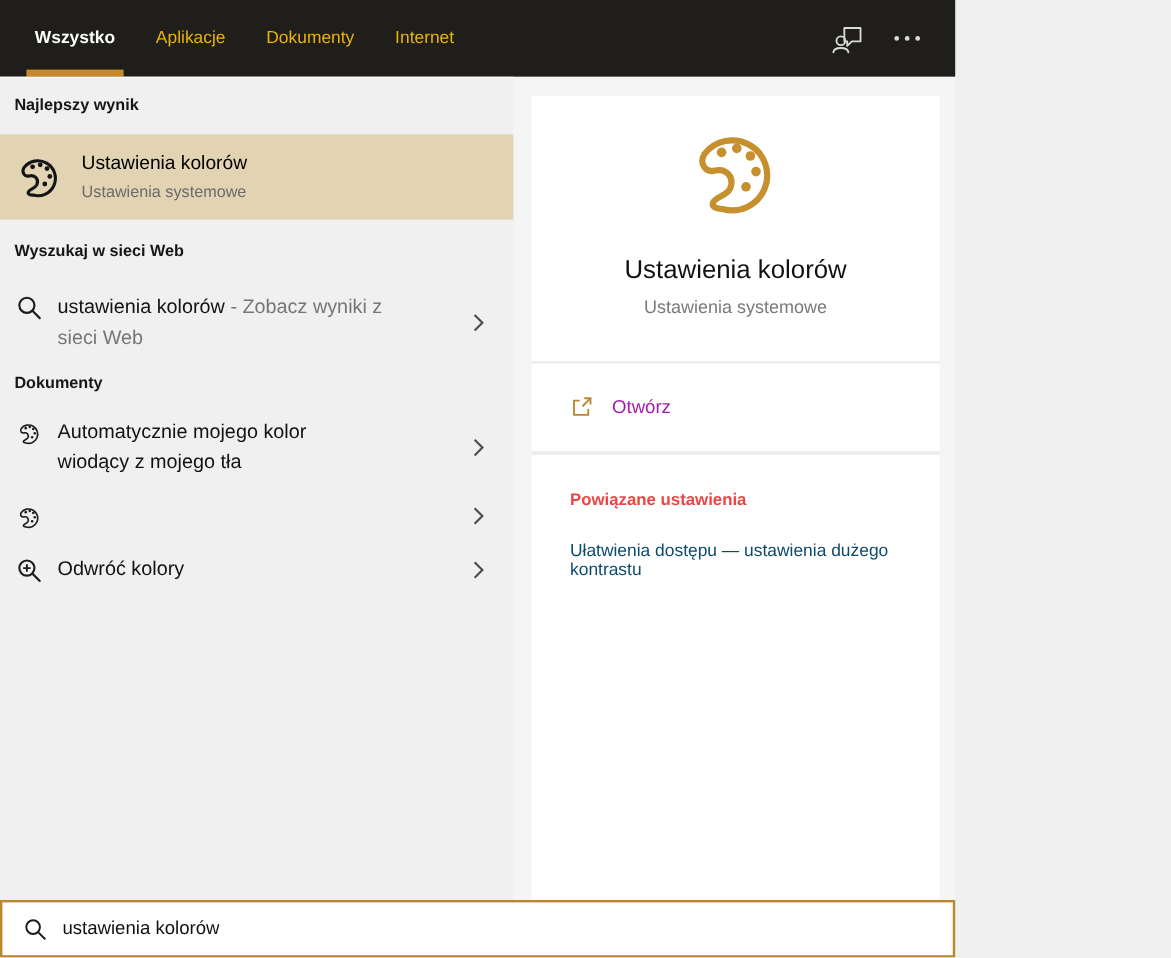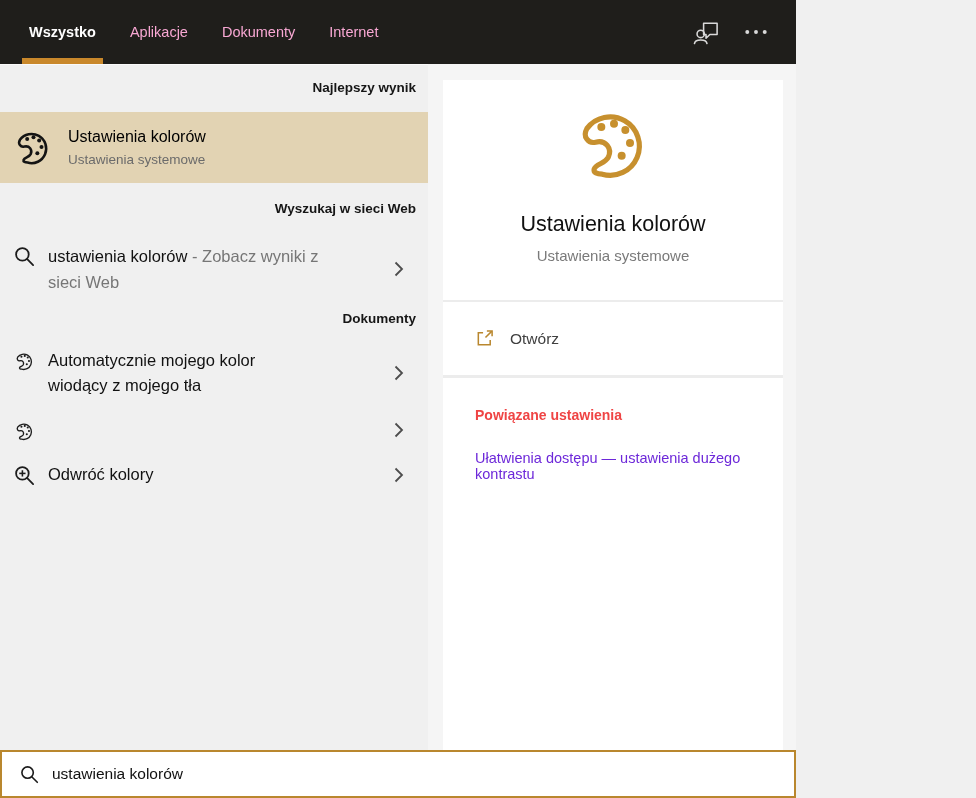--- a/index.html
+++ b/index.html
@@ -5,32 +5,32 @@
   * { margin:0; padding:0; box-sizing:border-box; }
   html,body { width:976px; height:798px; overflow:hidden; }
   body { font-family:"Liberation Sans", sans-serif; background:#f0f0f0; }
   .app { position:relative; width:796px; height:798px; display:flex; flex-direction:column; }
 
   
   .topbar { height:64px; flex:0 0 64px; background:#1f1e1b; display:flex; align-items:stretch; }
   .tabs { display:flex; margin-left:22px; }
   .tab { display:flex; align-items:center; padding:0 7px; margin-right:20px;
          border-top:6px solid transparent; border-bottom:6px solid transparent;
-         color:#f9a8d4; font-size:14.5px; cursor:pointer; }
+         color:#eab308; font-size:14.5px; cursor:pointer; }
   .tab.active { border-bottom-color:#c9882b; color:#ffffff; font-weight:700; }
   .tab .caret { margin-left:9px; margin-top:2px; }
   .topbar-right { margin-left:auto; display:flex; align-items:center; gap:24px; padding-right:28px; }
   .topbar-icon { display:flex; align-items:center; cursor:pointer; }
 
   
   .main { flex:1 1 auto; display:flex; min-height:0; }
 
   
   .left { width:428px; flex:0 0 428px; background:#f0f0f0; border-top:1px solid #fafafa; }
-  .sec-header { font-size:13.5px; font-weight:700; color:#161616; padding:0 12px;text-align:right; }
+  .sec-header { font-size:13.5px; font-weight:700; color:#161616; padding:0 12px; }
   .h-best  { padding-top:15px; padding-bottom:17px; }
   .h-web   { padding-top:18px; padding-bottom:13px; }
   .h-set   { padding-top:8px;  padding-bottom:12px; }
 
   .best-item { height:71px; background:#e2d3b3; display:flex; align-items:center;
                padding-left:13px; cursor:pointer; }
   .best-item .icon-wrap { width:40px; height:40px; color:#141414; }
   .best-text { margin-left:15px; }
   .best-title { font-size:16px; color:#000; }
   .best-sub { font-size:13.5px; color:#6b6b6b; margin-top:6px; }
@@ -49,24 +49,24 @@
   .card { background:#ffffff; flex:1 1 auto; display:flex; flex-direction:column; }
   .hero { text-align:center; padding-top:25px; padding-bottom:36px; }
   .hero .big-icon { width:80px; height:80px; color:#c7902e; display:inline-block; }
   .hero-title { font-size:21.5px; color:#111; margin-top:23px; }
   .hero-sub { font-size:15px; color:#7a7a7a; margin-top:10px; }
   .divider { height:2px; background:#ececec; flex:0 0 2px; }
   .divider.thick { height:3px; flex-basis:3px; }
   .action-row { height:73px; flex:0 0 73px; display:flex; align-items:center;
                 padding-left:32px; cursor:pointer; }
   .action-row .a-icon { width:19px; height:19px; color:#b9872e; }
-  .action-label { font-size:15.5px; color:#404040; margin-left:16px; }
+  .action-label { font-size:15.5px; color:#a21caf; margin-left:16px; }
   .related { padding:29px 32px; }
   .related-header { font-size:14px; font-weight:700; color:#ef4444; }
-  .related-item { font-size:14.5px; color:#6d28d9; margin-top:27px; cursor:pointer; }
+  .related-item { font-size:14.5px; color:#0c4a6e; margin-top:27px; cursor:pointer; }
 
   
   .searchbar { position:absolute; left:0; right:0; bottom:0; height:48px; background:#fff;
                border:2px solid #b9872e; display:flex; align-items:center; padding-left:18px; }
   .searchbar .s-icon { width:19px; height:19px; color:#1b1b1b; flex:0 0 19px; }
   .searchbar input { border:none; outline:none; flex:1; margin-left:13px; font-size:15.5px;
                      color:#111; font-family:"Liberation Sans", sans-serif; background:transparent; }
 </style>
 </head>
 <body>

